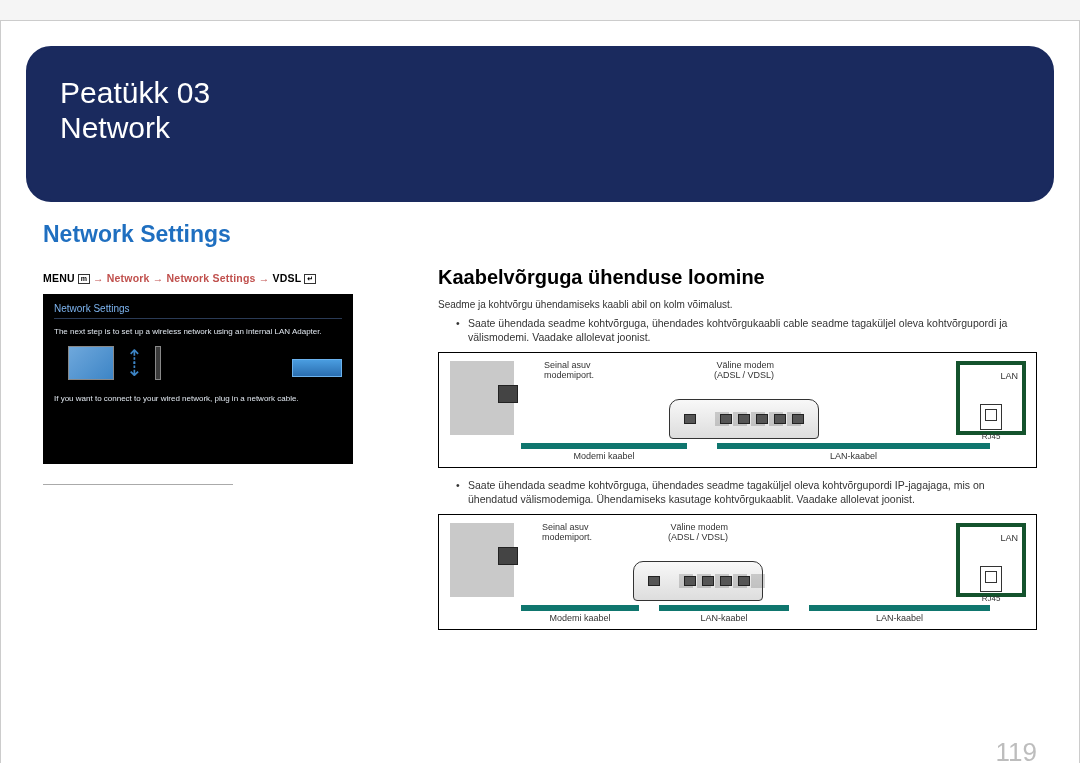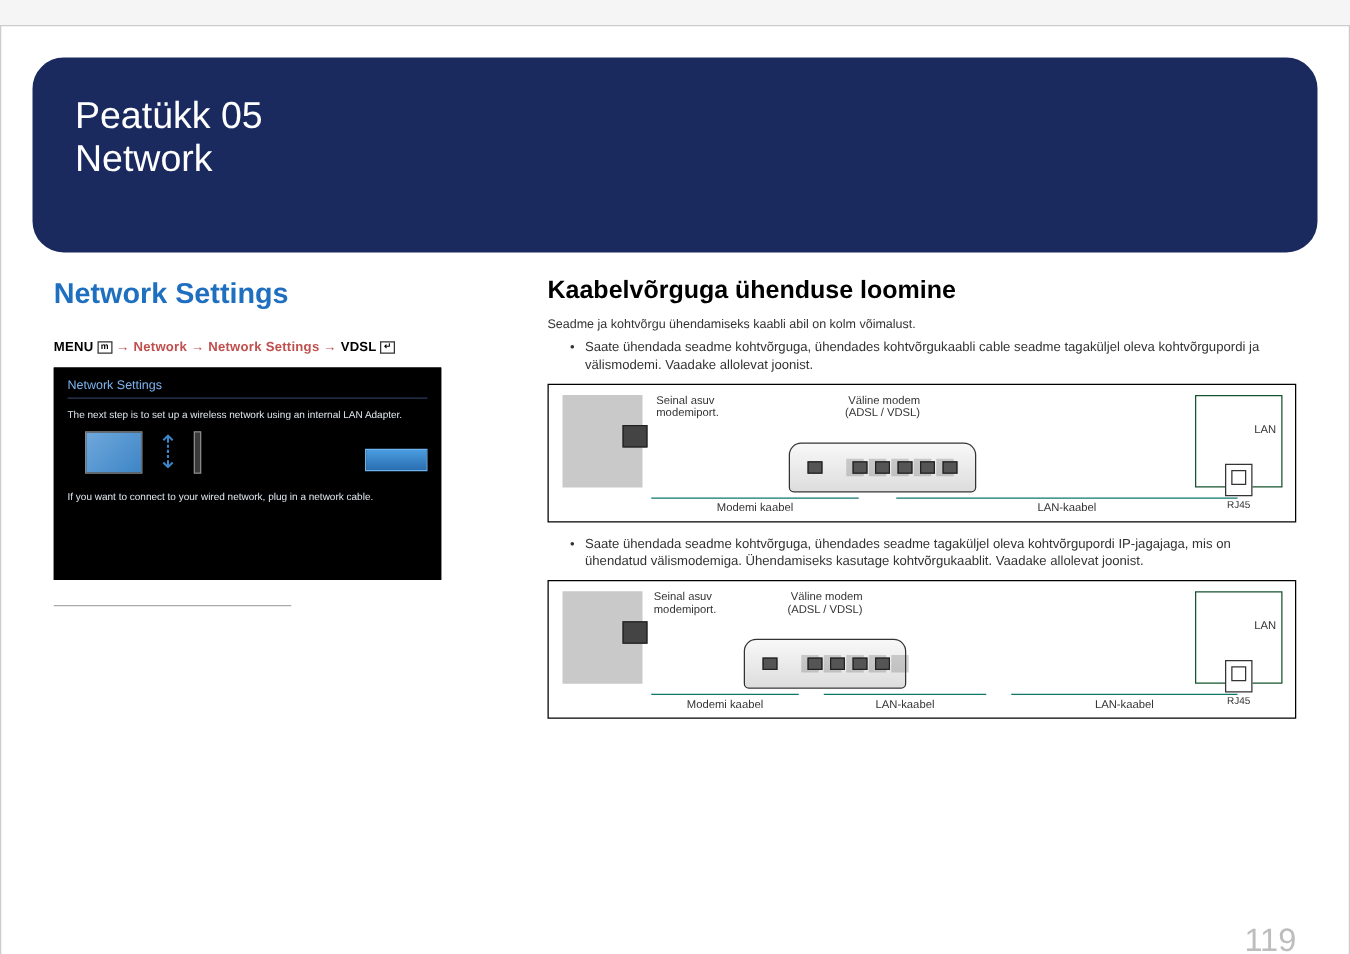--- a/index.html
+++ b/index.html
@@ -123,20 +123,21 @@
     margin: 20px 0 8px 0;
   }
   .footnote {
     font-size: 9.5px;
     color: #888;
   }
   .section-black {
     font-size: 20px;
     font-weight: 600;
     margin-bottom: 10px;
+    margin-top: 45px;
   }
   .intro {
     font-size: 10px;
     color: #333;
     margin-bottom: 6px;
   }
   ul.bullets { list-style: none; margin-left: 18px; }
   ul.bullets > li {
     position: relative;
     font-size: 10.5px;
@@ -154,21 +155,21 @@
     border: 1px solid #000;
     margin: 8px 0 10px 0;
     padding: 8px 10px 2px 10px;
     font-size: 9px;
     color: #333;
     position: relative;
   }
   .diag-row {
     display: flex;
     align-items: flex-start;
-    gap: 2px;
+    gap: 21px;
   }
   .wall {
     width: 64px; height: 74px;
     background: #c9c9c9;
     position: relative;
     margin-right: 6px;
   }
   .wall::after {
     content: "";
     position: absolute;
@@ -229,23 +230,23 @@
     background: #555;
   }
   .router .port.r1 { left: 10px; top: 14px; }
   .router .port.r2 { left: 46px; top: 14px; }
   .router .port.r3 { left: 64px; top: 14px; }
   .router .port.r4 { left: 82px; top: 14px; }
   .router .port.r5 { left: 100px; top: 14px; }
   .router .port.r6 { left: 118px; top: 14px; }
   .lan-panel {
     width: 70px; height: 74px;
-    border: 1px solid #14532d;
+    border: 4px solid #14532d;
     text-align: center;
-    padding-top: 22px;
+    padding-top: 7px;
   }
   .lan-panel .rj45 {
     width: 22px; height: 26px;
     border: 1px solid #333;
     margin: 22px auto 2px auto;
     position: relative;
     background: #fff;
   }
   .lan-panel .rj45::before {
     content: "";
@@ -257,21 +258,21 @@
   .diag-label { font-size: 9px; text-align: right; line-height: 1.1; }
   .diag-label-above { margin-bottom: 2px; }
   .cable-labels {
     display: flex;
     font-size: 9px;
     margin-top: 4px;
     padding-bottom: 4px;
   }
   .cable-segment {
     text-align: center;
-    border-top: 1px solid #0f766e;
+    border-top: 6px solid #0f766e;
     padding-top: 2px;
     position: relative;
   }
   .cable-segment::before, .cable-segment::after {
     content: "";
     position: absolute;
     top: -4px;
     width: 0; height: 0;
   }
   .flex-col { display: flex; flex-direction: column; align-items: center; }
@@ -290,21 +291,21 @@
     font-weight: 300;
   }
 </style>
 </head>
 <body>
 
 <div class="page">
 
   <div class="chapter-header">
     <h1>
-      <span>Peatükk  05</span><br>
+      <span>Peatükk  03</span><br>
       <span>Network</span>
     </h1>
   </div>
 
   <div class="content">
 
     <div class="col-left">
       <div class="section-blue">Network Settings</div>
 
       <div class="menu-path">

